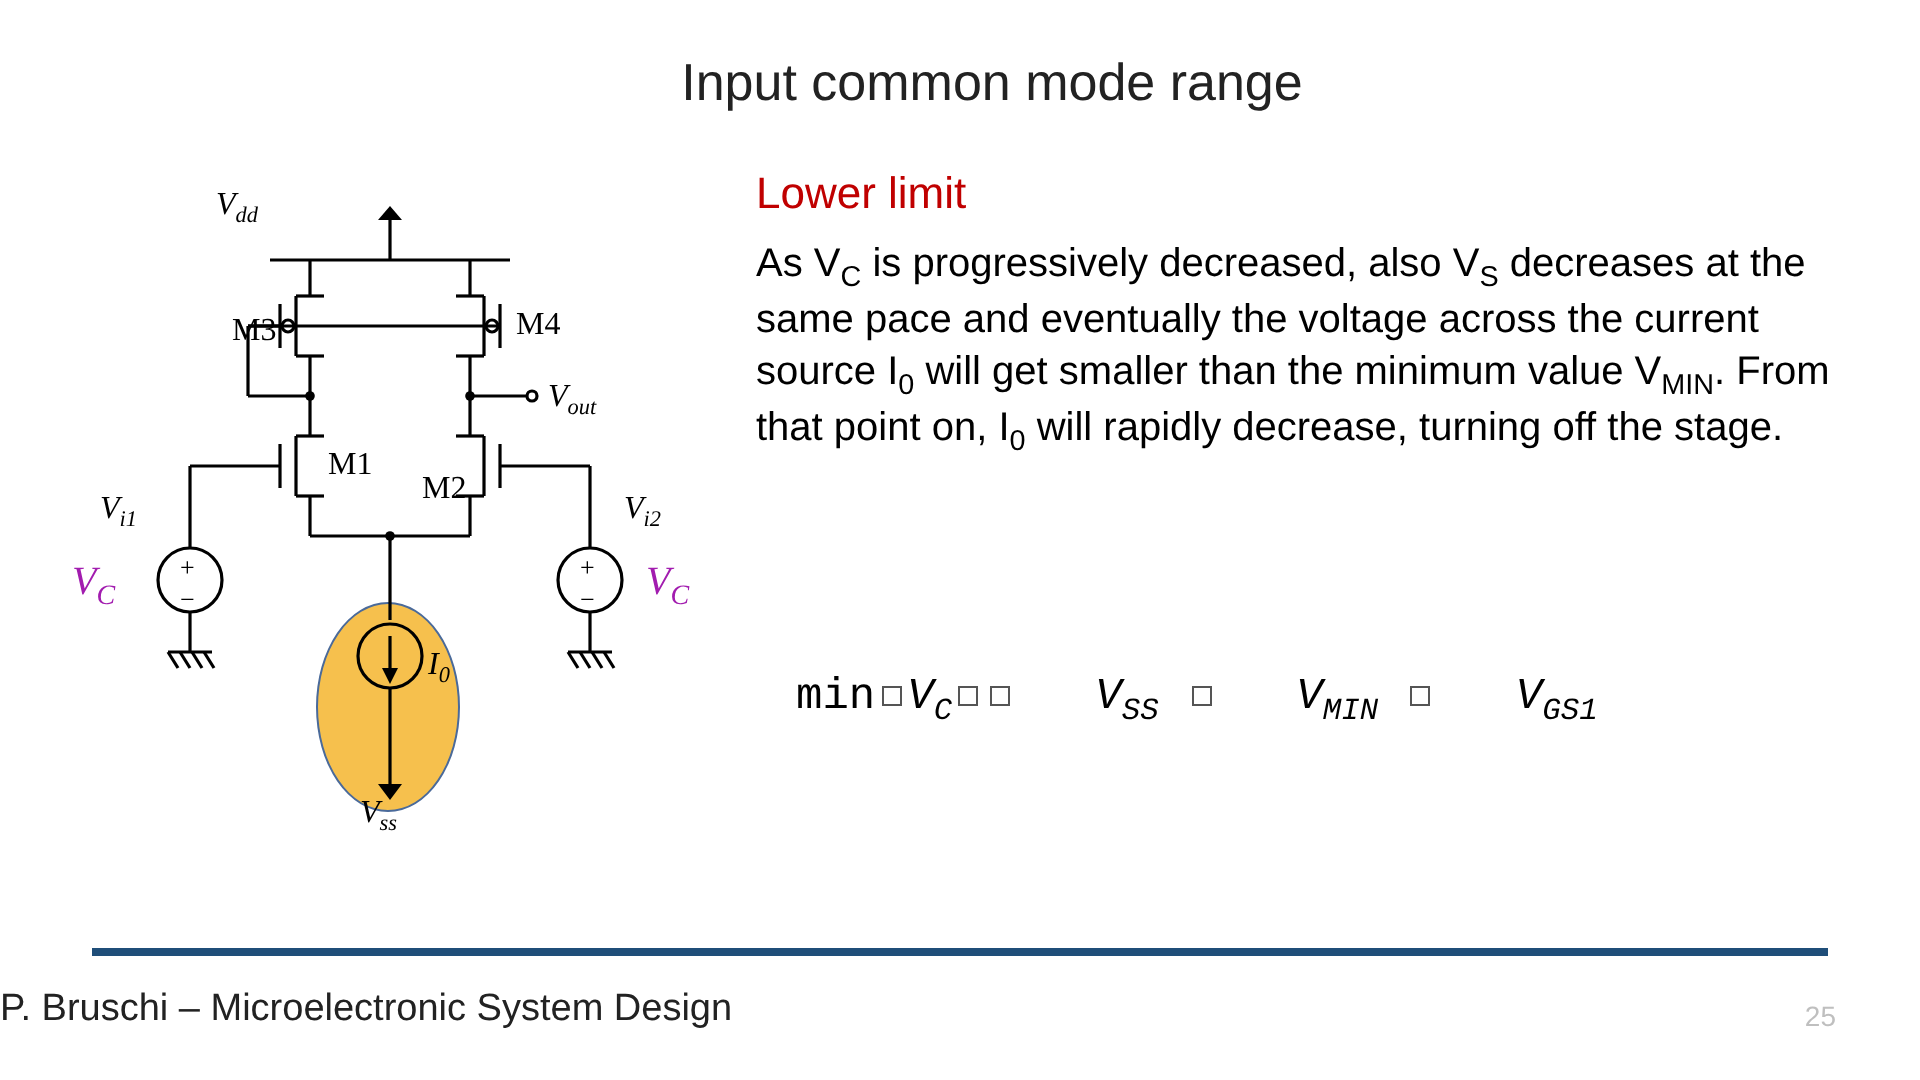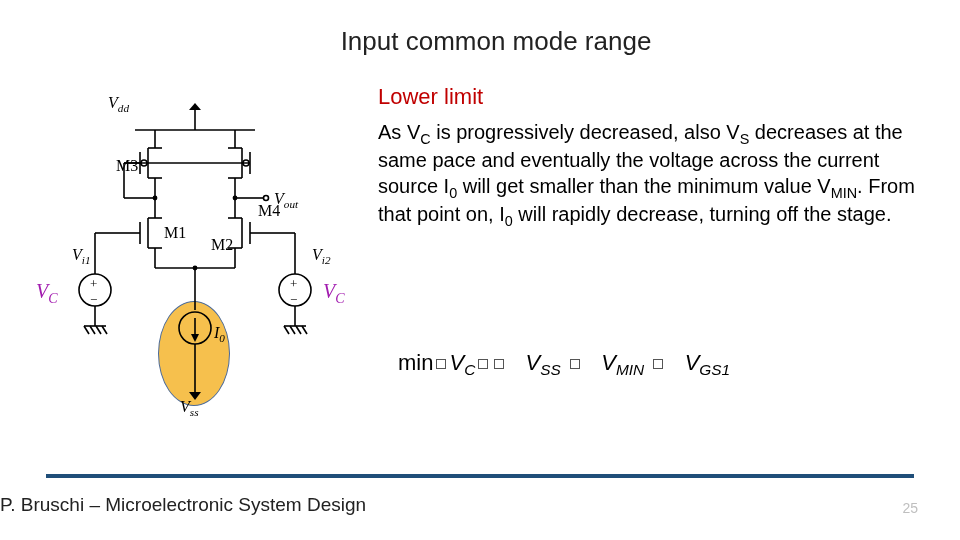--- a/index.html
+++ b/index.html
@@ -35,25 +35,24 @@
     width: 540px;
     font-size: 20px;
     color: #000;
     line-height: 1.28;
   }
   .paragraph sub { font-size: 0.72em; vertical-align: sub; }
   .equation {
     position: absolute;
     top: 336px;
     left: 398px;
-    font-family: Liberation Sans, sans-serif;
+    font-family: Liberation Mono, monospace;
     font-size: 22px;
     color: #000;
     white-space: nowrap;
-    margin-top: 14px;
   }
   .equation .box {
     display: inline-block;
     width: 10px; height: 10px;
     border: 1px solid #555;
     vertical-align: middle;
     margin: 0 3px;
   }
   .equation i { font-style: italic; }
   .equation sub { font-size: 0.7em; font-style: italic; }
@@ -199,25 +198,25 @@
 
     <line class="wire" x1="244" y1="226" x2="266" y2="226"></line>
     <line class="wire" x1="244" y1="226" x2="249" y2="234"></line>
     <line class="wire" x1="250" y1="226" x2="255" y2="234"></line>
     <line class="wire" x1="256" y1="226" x2="261" y2="234"></line>
     <line class="wire" x1="262" y1="226" x2="267" y2="234"></line>
   </svg>
 
   <div class="lbl" style="left:68px; top:-6px;"><span>V</span><sub>dd</sub></div>
   <div class="lbl rom" style="left:76px; top:57px;">M3</div>
-  <div class="lbl rom" style="left:218px; top:54px;margin-top:48px;">M4</div>
+  <div class="lbl rom" style="left:218px; top:54px;">M4</div>
   <div class="lbl" style="left:234px; top:90px;"><span>V</span><sub>out</sub></div>
   <div class="lbl rom" style="left:124px; top:124px;">M1</div>
   <div class="lbl rom" style="left:171px; top:124px;margin-top:12px;">M2</div>
-  <div class="lbl" style="left:10px; top:146px;margin-left:22px;"><span>V</span><sub>i1</sub></div>
+  <div class="lbl" style="left:10px; top:146px;"><span>V</span><sub>i1</sub></div>
   <div class="lbl" style="left:272px; top:146px;"><span>V</span><sub>i2</sub></div>
   <div class="lbl rom" style="left:50px; top:176px; font-size:13px;">+</div>
   <div class="lbl rom" style="left:50px; top:192px; font-size:13px;">−</div>
   <div class="lbl rom" style="left:250px; top:176px; font-size:13px;">+</div>
   <div class="lbl rom" style="left:250px; top:192px; font-size:13px;">−</div>
   <div class="lbl" style="left:174px; top:224px;"><span>I</span><sub>0</sub></div>
   <div class="lbl" style="left:140px; top:298px;"><span>V</span><sub>ss</sub></div>
   <div class="lbl vc" style="left:-4px; top:180px;"><span>V</span><sub>C</sub></div>
   <div class="lbl vc" style="left:283px; top:180px;"><span>V</span><sub>C</sub></div>
 </div>

